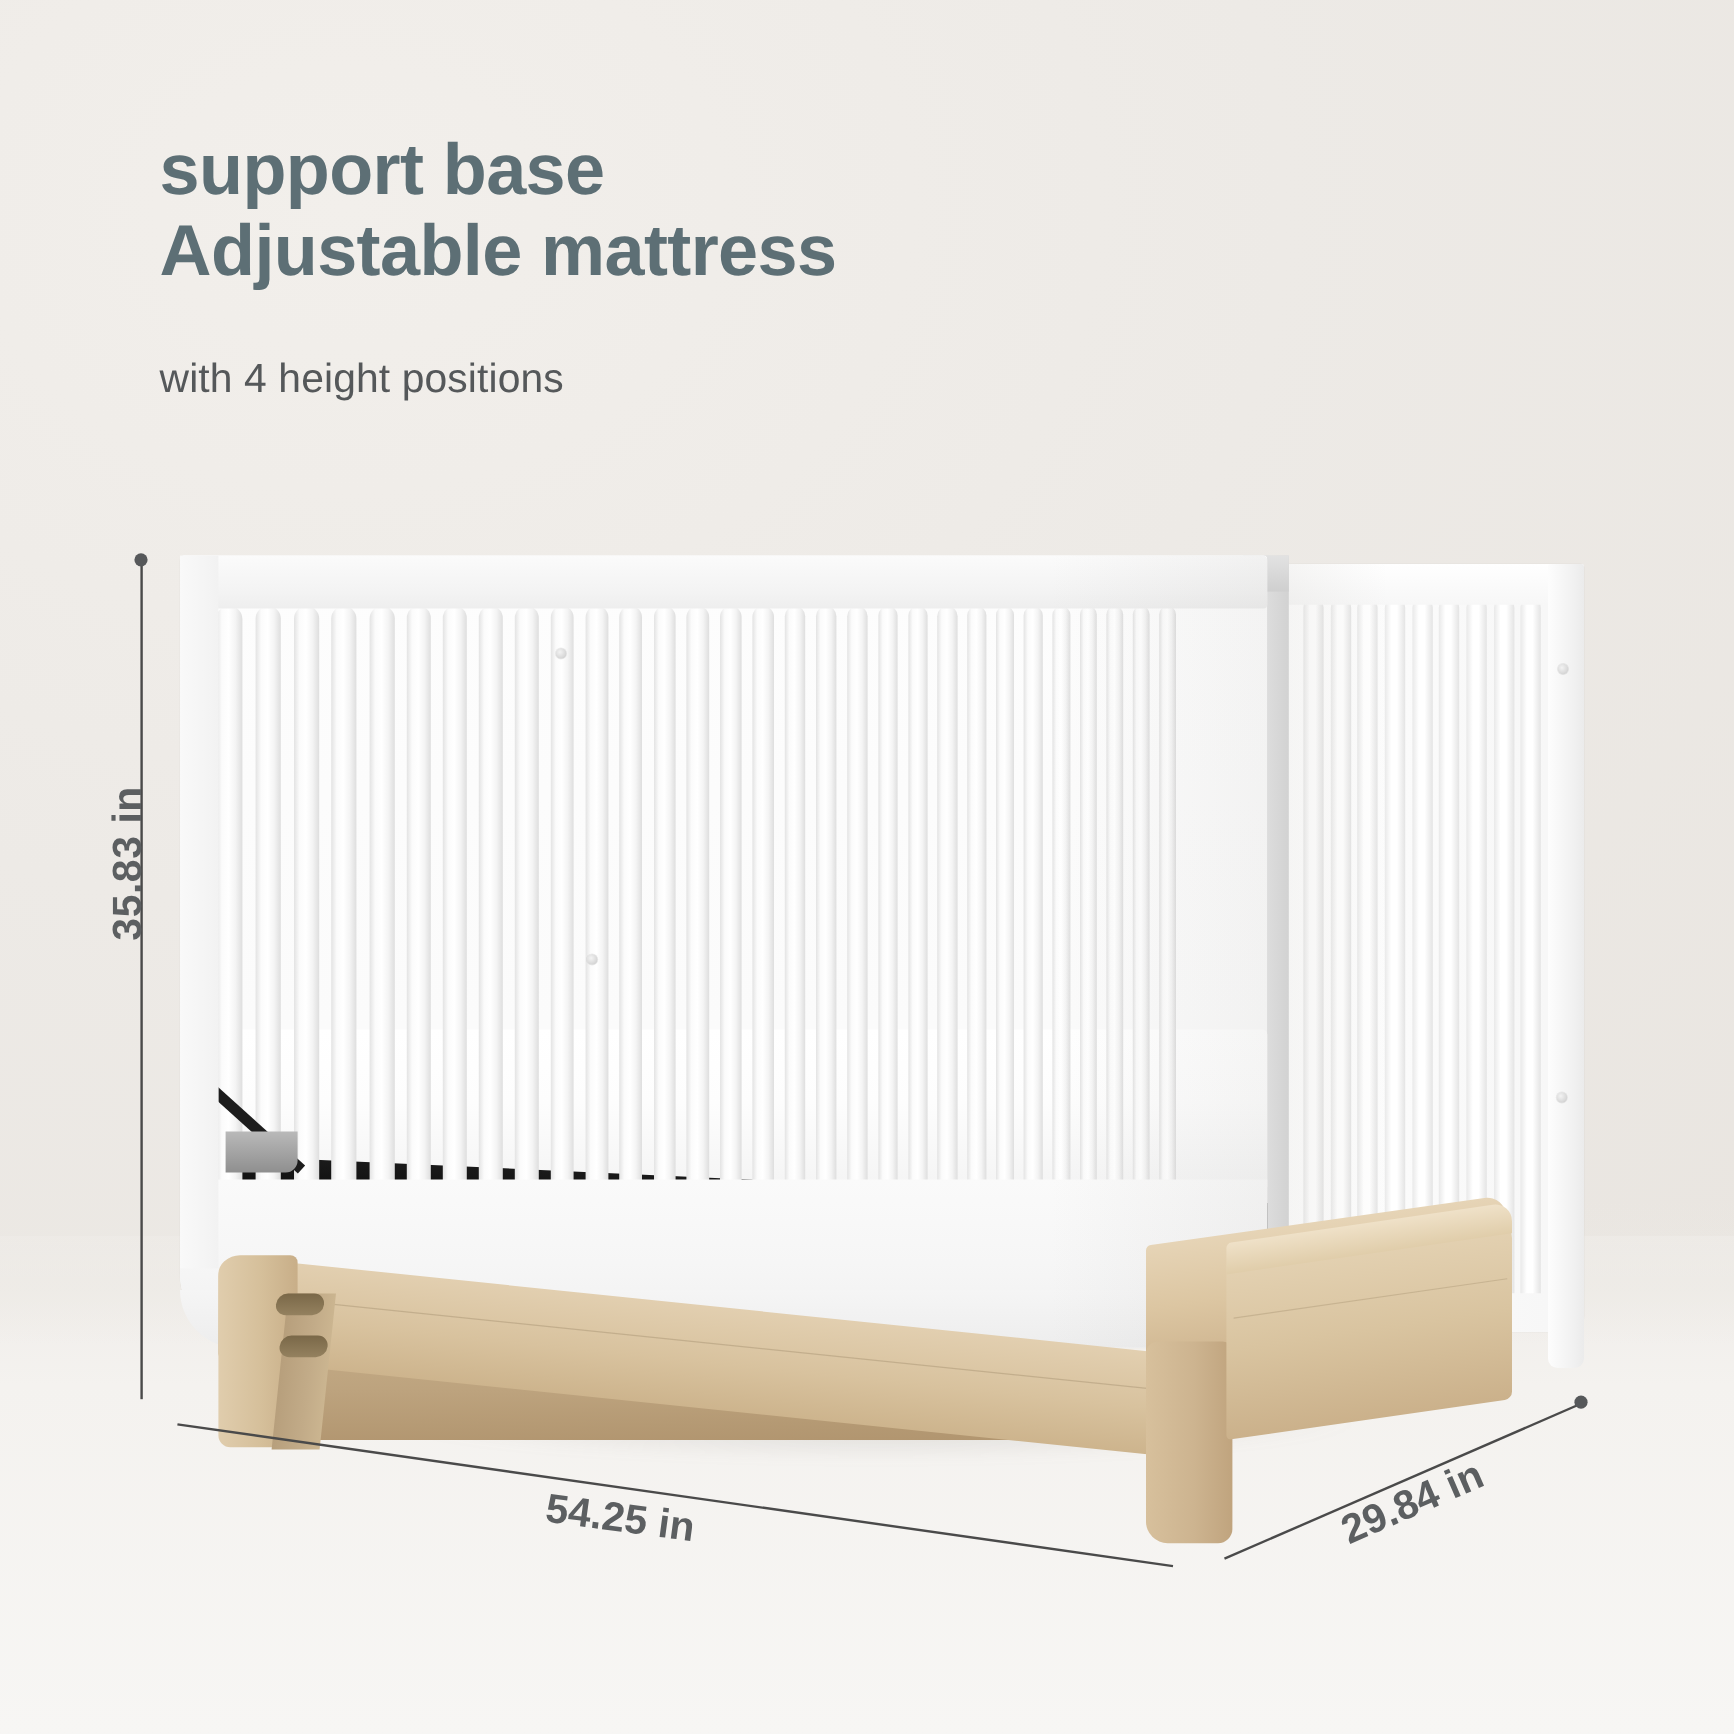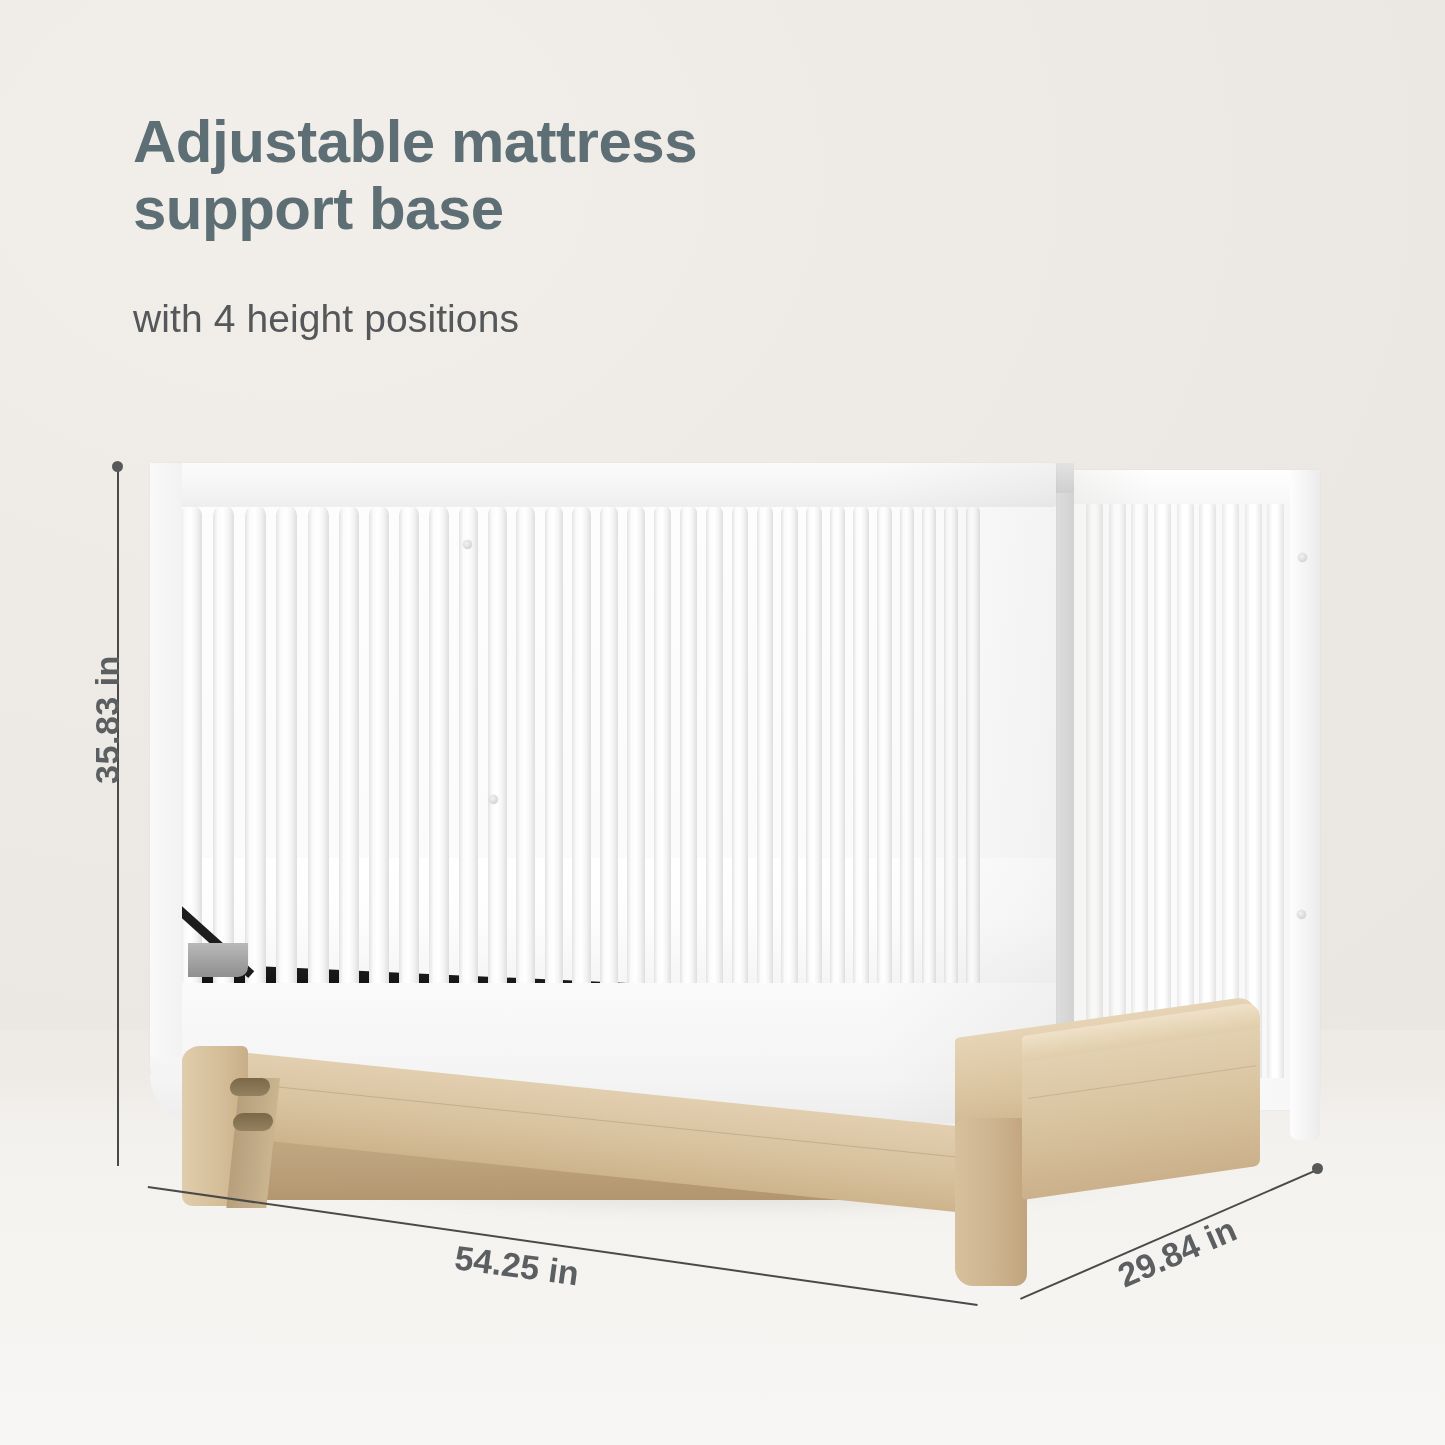--- a/index.html
+++ b/index.html
@@ -24,21 +24,21 @@
     background:linear-gradient(180deg,rgba(232,228,222,0) 0%,rgba(236,233,228,.55) 60%,rgba(241,239,235,0) 100%);
   }
   
   .title{
     position:absolute;left:133px;top:108px;width:900px;
     font-size:60px;line-height:1.12;font-weight:bold;
     color:#5d6f75;letter-spacing:-.5px;
   }
   .sub1{
     position:absolute;left:133px;top:297px;
-    font-size:39px;color:#55585a;font-weight:300;letter-spacing:.1px;
+    font-size:34px;color:#55585a;font-weight:300;letter-spacing:.1px;
   }
   .sub2{
     position:absolute;left:133px;top:340px;
     font-size:31px;color:#55585a;font-weight:300;letter-spacing:.1px;
   }
   
   .dim-v{
     position:absolute;left:117px;top:466px;width:1.6px;height:700px;
     background:#4a4a4a;
   }
@@ -269,22 +269,22 @@
 </style>
 </head>
 <body>
 
 <div id="stage">
 
   <div class="floor"></div>
   <div class="floor-fade"></div>
 
   <div class="title">
+    <div>support base</div>
     <div>Adjustable mattress</div>
-    <div>support base</div>
   </div>
   <div class="sub1">with 4 height positions</div>
 
   <div id="crib">
 
     <div class="crib-shadow"></div>
 
     <div class="side-panel"></div>
     <div class="side-slats" id="side-slats">
         <div class="side-slat" style="left: 0px;"></div>

